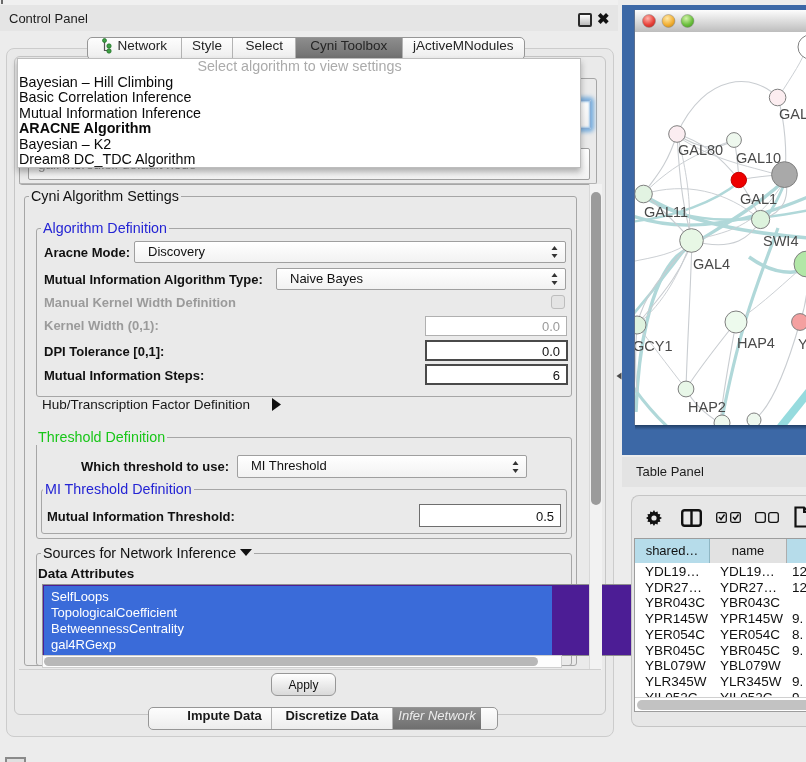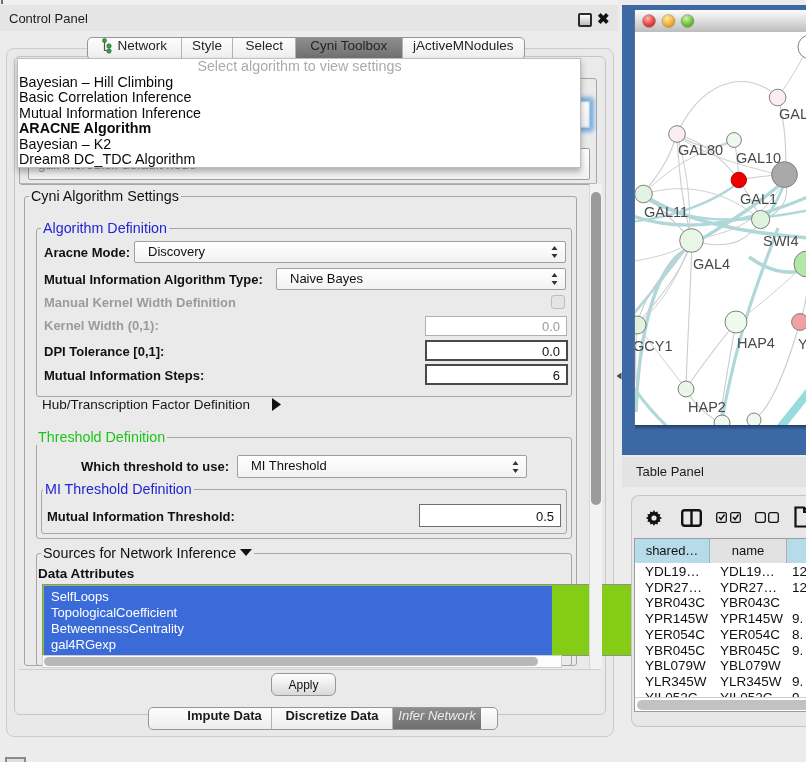--- a/index.html
+++ b/index.html
@@ -118,21 +118,21 @@
 </div>
 <div class="abs bold" style="left:47px;top:509px;">Mutual Information Threshold:</div>
 <div class="fld" style="left:419px;top:504px;width:142px;height:23px;border-width:1px;border-color:#6e6e6e;padding-top:4px;">0.5</div>
 
 <div class="grp" style="left:36px;top:553px;width:534px;height:111px;">
   <div class="gtitle" style="left:4px;">Sources for Network Inference <svg width="12" height="9" viewBox="0 0 12 9" style="vertical-align:1px;">
           <path d="M0 1 L12 1 L6 8 Z" fill="#111"></path>
         </svg></div>
 </div>
 <div class="abs bold" style="left:38px;top:566px;font-size:13.5px;">Data Attributes</div>
-<div class="abs" style="left:42px;top:584px;width:603px;height:72px;background:#84cc16;border:1px solid #8f8f8f;box-sizing:border-box;">
+<div class="abs" style="left:42px;top:584px;width:603px;height:72px;background:#4c1d95;border:1px solid #8f8f8f;box-sizing:border-box;">
   <div style="position:absolute;left:1px;top:1px;width:508px;height:70px;background:#3a6bd9;color:#fff;font-size:13px;line-height:16px;padding:3px 0 0 7px;box-sizing:border-box;">
     SelfLoops<br>TopologicalCoefficient<br>BetweennessCentrality<br>gal4RGexp
   </div>
   <div style="position:absolute;right:1px;top:1px;width:10px;height:68px;background:#fafafa;"></div>
   <div style="position:absolute;right:2px;top:3px;width:8px;height:60px;background:#b8b8b8;border-radius:4px;"></div>
 </div>
 <div class="abs" style="left:42px;top:655px;width:520px;height:13px;background:#fdfdfd;border:1px solid #cfcfcf;box-sizing:border-box;">
   <div style="position:absolute;left:1px;top:1px;width:494px;height:9px;background:#b8b8b8;border-radius:5px;"></div>
 </div>
 

